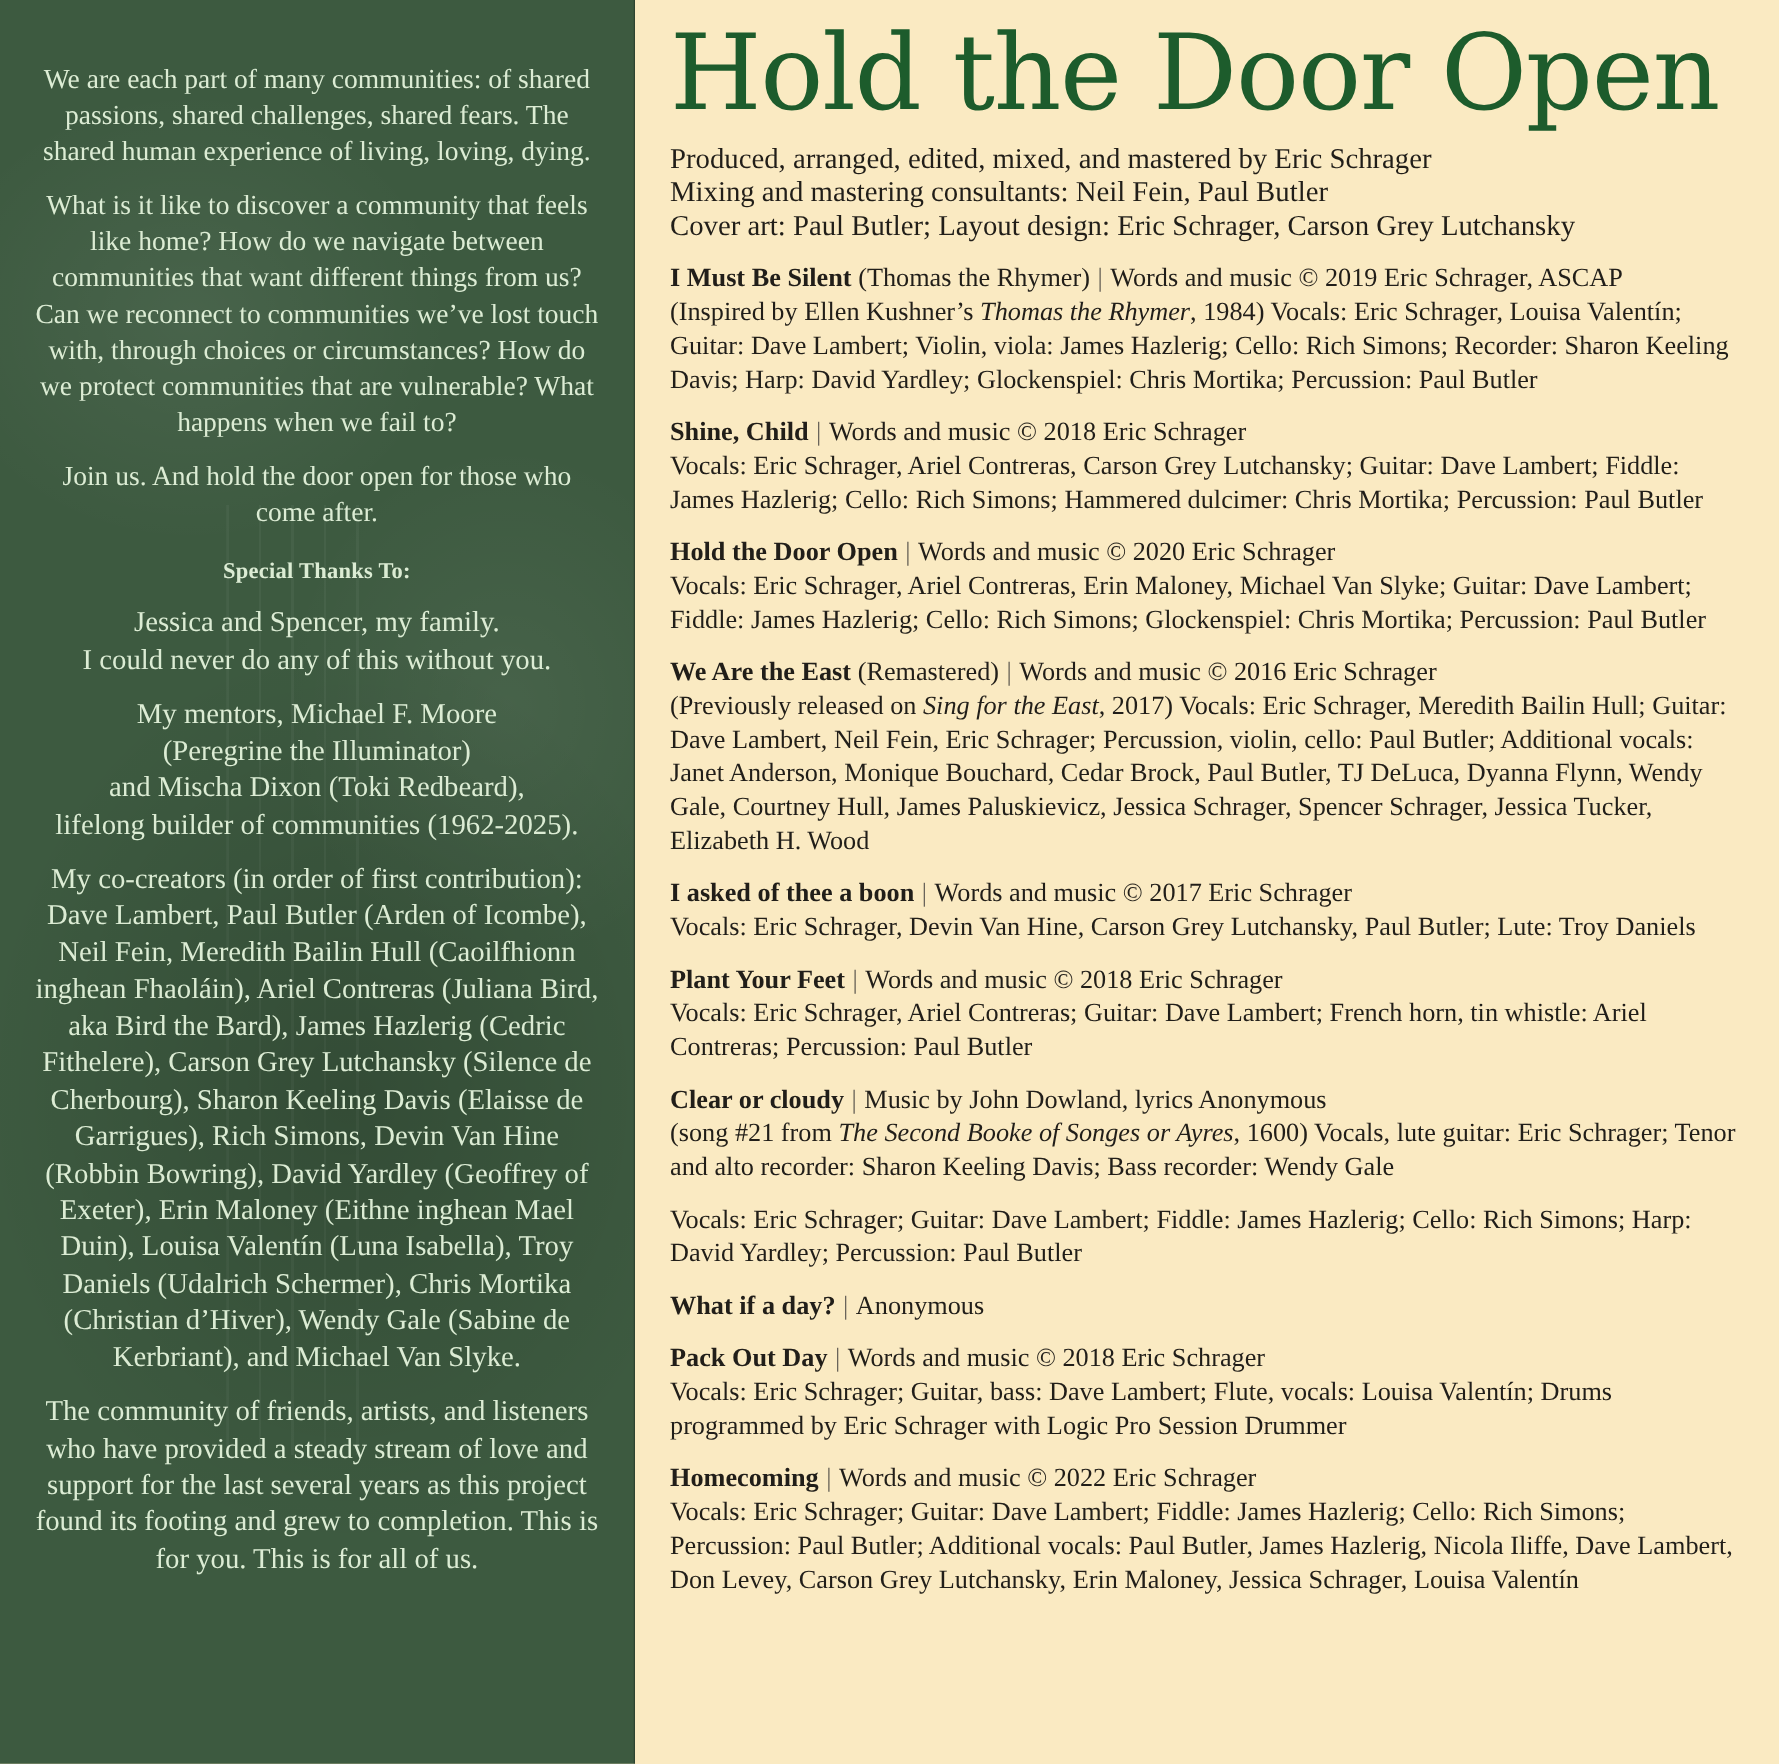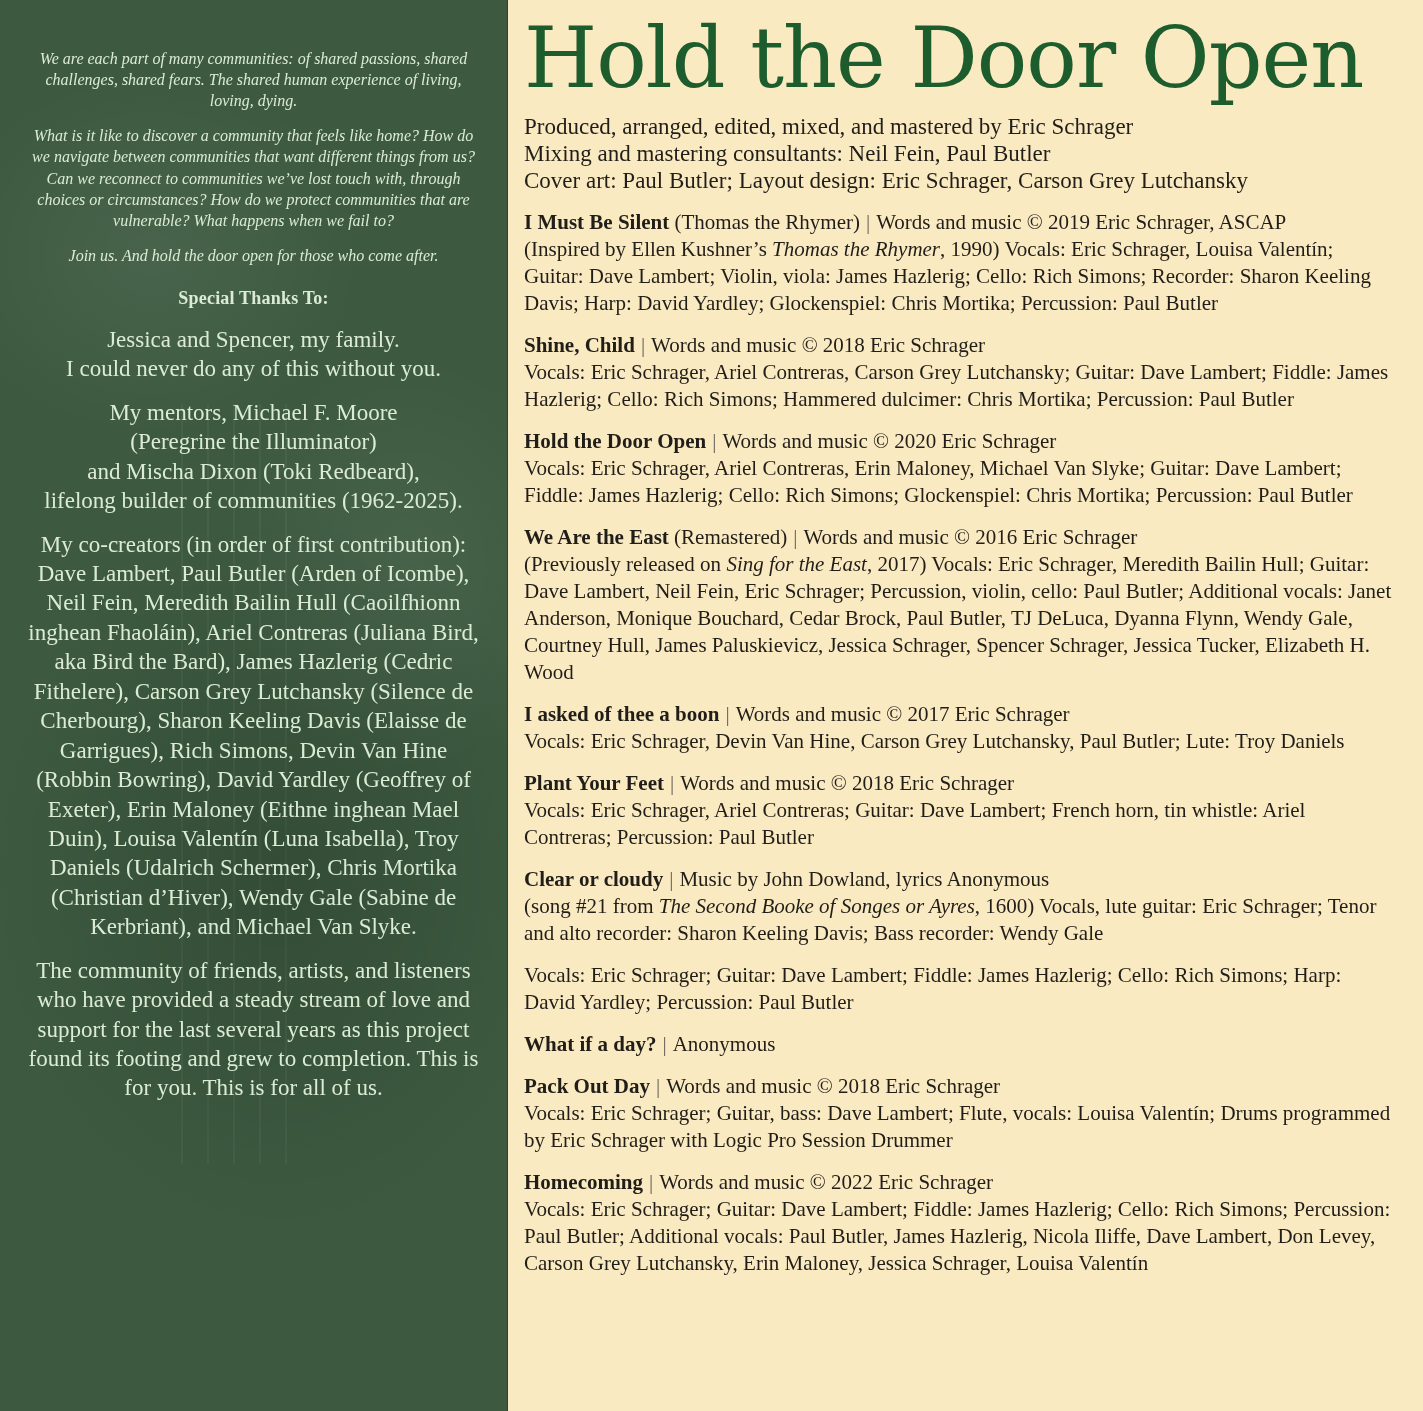--- a/index.html
+++ b/index.html
@@ -32,40 +32,39 @@
     background-repeat:no-repeat,no-repeat,no-repeat,no-repeat;
     background-size:auto,auto,auto,130px 760px;
     background-position:center,left top,right center,48% 62%;
     color:var(--panel-text);
     text-align:center;
     padding:48px 24px 24px 24px;
     border-right:1px solid rgba(0,0,0,0.25);
   }
   .left-panel p{margin:0 0 14px 0;}
   .intro p{
-    font-style:italic;
-    font-size:16px;
+    font-size:22px;
     line-height:1.32;
   }
   .special-heading{
     font-weight:bold;
     font-size:18px;
     margin:22px 0 16px 0;
     letter-spacing:.2px;
   }
   .thanks p{
     font-size:23px;
     line-height:1.28;
     white-space:pre-line;
   }
 
   
   .main{
     position:absolute;left:508px;top:0;width:915px;height:1345px;
-    padding:14px 26px 10px 16px;
+    padding:14px 26px 10px 28px;
   }
   .album-title{
     font-family:"DejaVu Serif", serif;
     font-weight:normal;
     color:var(--title-green);
     font-size:84px;
     line-height:1.06;
     margin:0 0 10px 0;
     letter-spacing:-1px;
   }
@@ -105,21 +104,21 @@
 <div class="main">
   <h1 class="album-title">Hold the Door Open</h1>
   <div class="credits">
       <p>Produced, arranged, edited, mixed, and mastered by Eric Schrager</p>
       <p>Mixing and mastering consultants: Neil Fein, Paul Butler</p>
       <p>Cover art: Paul Butler; Layout design: Eric Schrager, Carson Grey Lutchansky</p>
     </div>
   <div class="tracks">
       <div class="track">
         <p><strong class="track-title">I Must Be Silent</strong><span> (Thomas the Rhymer)</span><span class="sep">|</span><span>Words and music © 2019 Eric Schrager, ASCAP</span></p>
-        <p><span>(Inspired by Ellen Kushner’s </span><span class="it">Thomas the Rhymer</span><span>, 1990) Vocals: Eric Schrager, Louisa Valentín; Guitar: Dave Lambert; Violin, viola: James Hazlerig; Cello: Rich Simons; Recorder: Sharon Keeling Davis; Harp: David Yardley; Glockenspiel: Chris Mortika; Percussion: Paul Butler</span></p>
+        <p><span>(Inspired by Ellen Kushner’s </span><span class="it">Thomas the Rhymer</span><span>, 1984) Vocals: Eric Schrager, Louisa Valentín; Guitar: Dave Lambert; Violin, viola: James Hazlerig; Cello: Rich Simons; Recorder: Sharon Keeling Davis; Harp: David Yardley; Glockenspiel: Chris Mortika; Percussion: Paul Butler</span></p>
       </div>
       <div class="track">
         <p><strong class="track-title">Shine, Child</strong><span class="sep">|</span><span>Words and music © 2018 Eric Schrager</span></p>
         <p><span>Vocals: Eric Schrager, Ariel Contreras, Carson Grey Lutchansky; Guitar: Dave Lambert; Fiddle: James Hazlerig; Cello: Rich Simons; Hammered dulcimer: Chris Mortika; Percussion: Paul Butler</span></p>
       </div>
       <div class="track">
         <p><strong class="track-title">Hold the Door Open</strong><span class="sep">|</span><span>Words and music © 2020 Eric Schrager</span></p>
         <p><span>Vocals: Eric Schrager, Ariel Contreras, Erin Maloney, Michael Van Slyke; Guitar: Dave Lambert; Fiddle: James Hazlerig; Cello: Rich Simons; Glockenspiel: Chris Mortika; Percussion: Paul Butler</span></p>
       </div>
       <div class="track">

